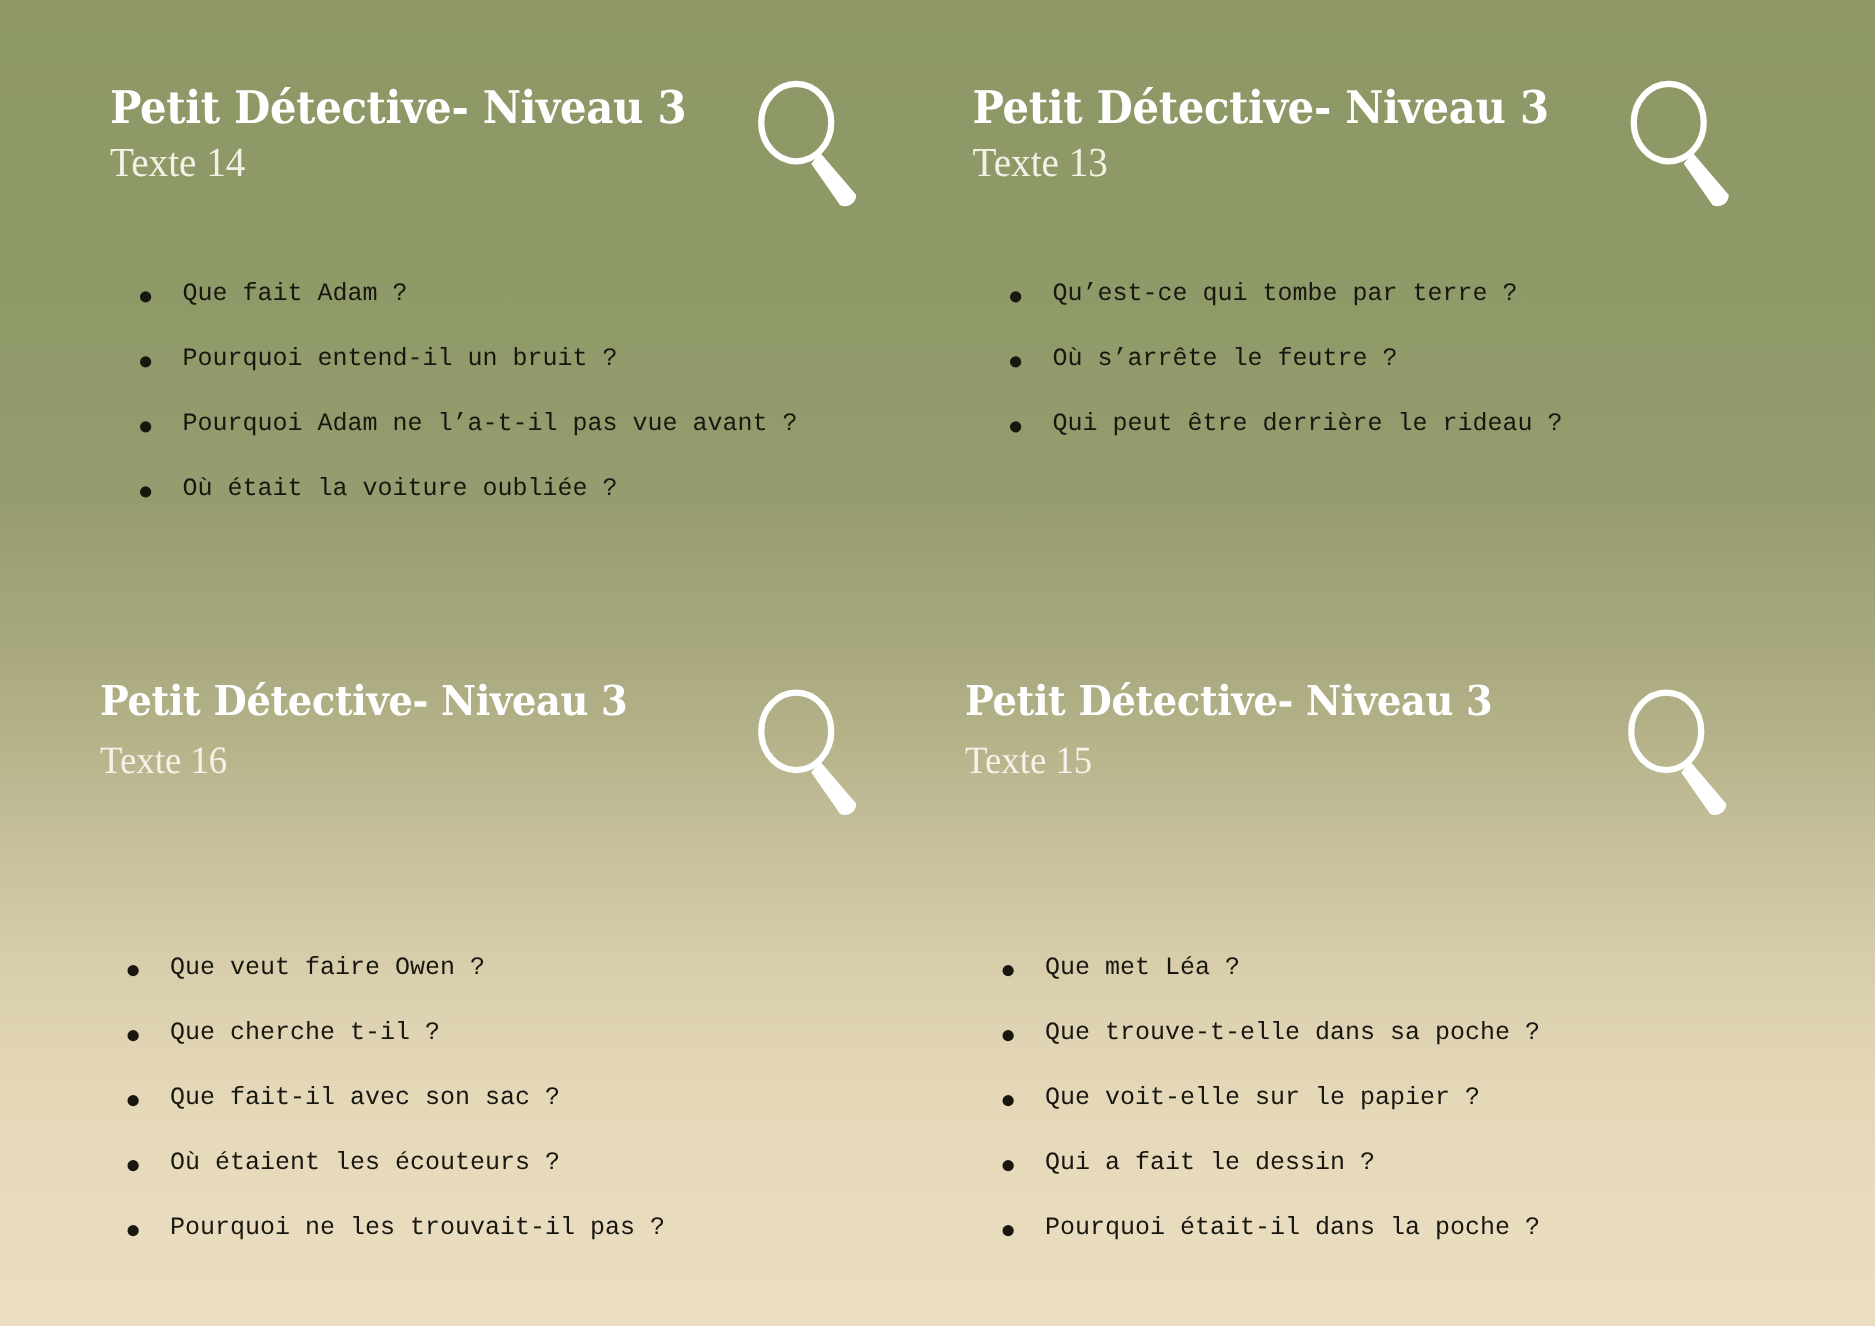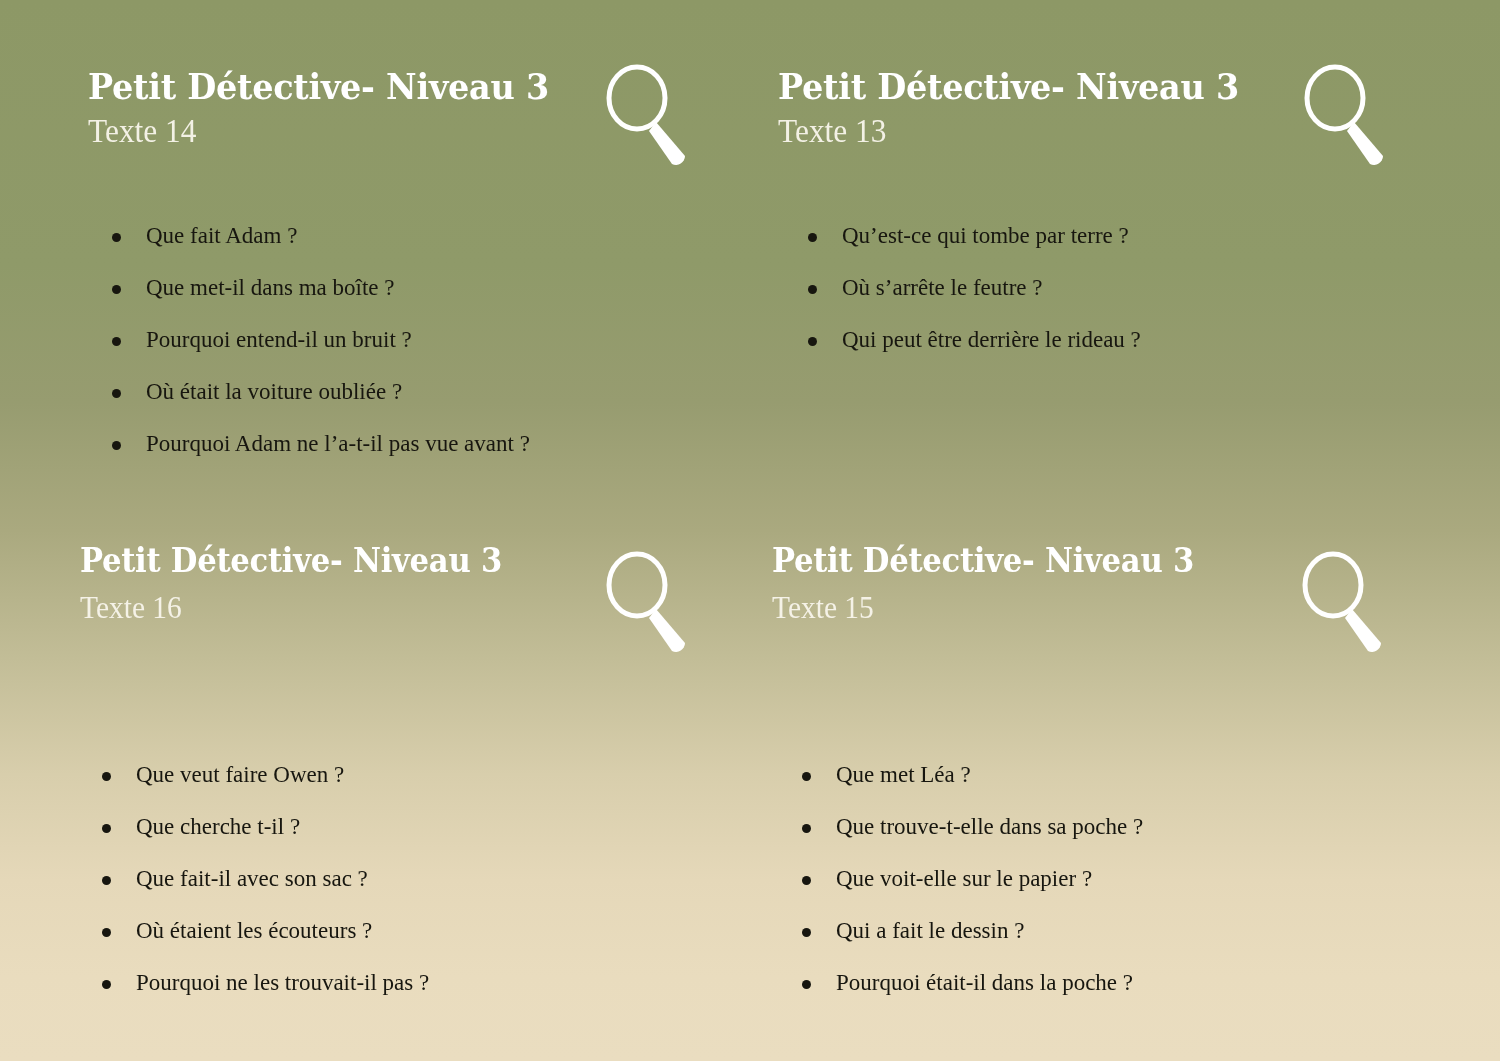--- a/index.html
+++ b/index.html
@@ -103,22 +103,22 @@
     padding: 0;
   }
   .card-tl .q-list { margin-top: 26px; margin-left: 22px; }
   .card-tr .q-list { margin-top: 26px; margin-left: 28px; }
   .card-bl .q-list { margin-top: 88px; margin-left: 20px; }
   .card-br .q-list { margin-top: 88px; margin-left: 28px; }
 
   .q-item {
     position: relative;
     color: #17160f;
-    font-family: Liberation Serif, serif;
-    font-size: 23px;
+    font-family: Liberation Mono, monospace;
+    font-size: 20px;
     line-height: 52px;
     padding-left: 36px;
     max-width: 520px;
   }
   .card-tl .q-item { max-width: 500px; }
 
   .q-item::before {
     content: "";
     position: absolute;
     left: 2px;
@@ -139,24 +139,23 @@
       <div class="card-head">
         <div class="title">Petit Détective- Niveau 3</div>
         <div class="subtitle">Texte 14</div>
         <svg class="magnifier" viewBox="0 0 104 104" xmlns="http://www.w3.org/2000/svg">
           <ellipse cx="41" cy="36" rx="28" ry="31" fill="none" stroke="#ffffff" stroke-width="5"></ellipse>
           <path d="M60 60 L89 94 a9 9 0 0 1 -13 8 L53 69 Z" fill="#ffffff"></path>
         </svg>
       </div>
       <ul class="q-list">
         <li class="q-item">Que fait Adam ?</li>
-        <li class="q-item">Que met-il dans ma boîte ?</li>
         <li class="q-item">Pourquoi entend-il un bruit ?</li>
+        <li class="q-item">Pourquoi Adam ne l’a-t-il pas vue avant ?</li>
         <li class="q-item">Où était la voiture oubliée ?</li>
-        <li class="q-item">Pourquoi Adam ne l’a-t-il pas vue avant ?</li>
       </ul>
     </div>
 
     <div class="card card-tr">
       <div class="card-head">
         <div class="title">Petit Détective- Niveau 3</div>
         <div class="subtitle">Texte 13</div>
         <svg class="magnifier" viewBox="0 0 104 104" xmlns="http://www.w3.org/2000/svg">
           <ellipse cx="41" cy="36" rx="28" ry="31" fill="none" stroke="#ffffff" stroke-width="5"></ellipse>
           <path d="M60 60 L89 94 a9 9 0 0 1 -13 8 L53 69 Z" fill="#ffffff"></path>

